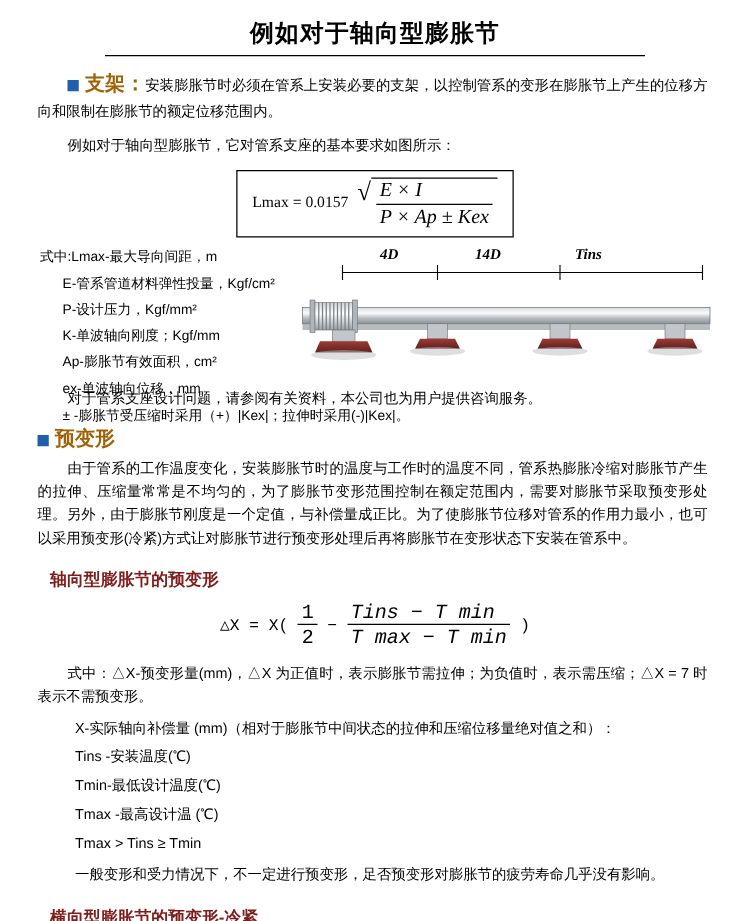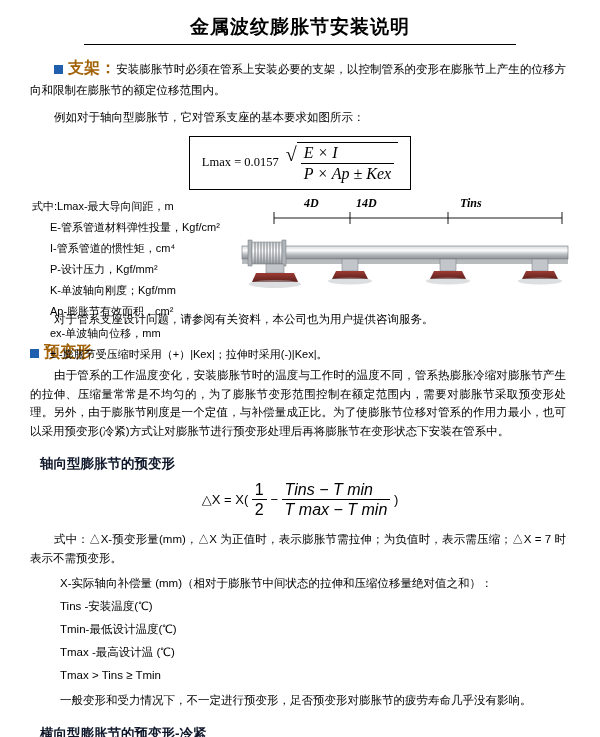--- a/index.html
+++ b/index.html
@@ -56,21 +56,21 @@
     background: #1f5fae;
     margin-right: 5px;
     vertical-align: -1px;
   }
   .sec-heading {
     margin: 10px 34px 2px 30px;
     font-size: 11.5px;
     line-height: 1.6;
   }
   .sub-head {
-    color: #0f172a;
+    color: #7f1d1d;
     font-weight: bold;
     font-size: 13.5px;
     margin: 14px 0 8px 40px;
   }
   .formula-wrap {
     text-align: center;
     margin: 10px 0 6px 0;
   }
   .formula-box {
     display: inline-block;
@@ -154,21 +154,21 @@
     font-weight: bold;
     font-size: 12px;
   }
   .dim-labels span {
     position: absolute;
     top: 0;
   }
   .formula2 {
     text-align: center;
     margin: 6px 0 10px 0;
-    font-family: Liberation Sans, sans-serif;
+    font-family: Liberation Mono, monospace;
     font-size: 13px;
   }
   .formula3 {
     text-align: center;
     margin: 8px 0 12px 0;
     font-family: "Liberation Serif", serif;
     font-size: 13px;
   }
   .para-list {
     font-size: 11.5px;
@@ -180,21 +180,21 @@
     font-size: 11.5px;
     line-height: 1.62;
     margin: 4px 34px 0 60px;
   }
 </style>
 </head>
 <body>
 
 <div class="page">
 
-  <div class="title">金属波纹膨胀节安装说明</div>
+  <div class="title">例如对于轴向型膨胀节</div>
   <div class="title-rule"></div>
 
   <div class="body-text indent">
     <span class="sq"></span><span class="blue-head">支架：</span><span>安装膨胀节时必须在管系上安装必要的支架，以控制管系的变形在膨胀节上产生的位移方向和限制在膨胀节的额定位移范围内。</span>
   </div>
 
   <div class="body-text indent" style="margin-top:8px;">例如对于轴向型膨胀节，它对管系支座的基本要求如图所示：</div>
 
   <div class="formula-wrap">
     <span class="formula-box">
@@ -208,32 +208,31 @@
         </span>
       </span>
     </span>
   </div>
 
   <div class="mid-block">
 
     <div class="defs">
       <div class="d0">式中:Lmax-最大导向间距，m</div>
       <div class="dn">E-管系管道材料弹性投量，Kgf/cm²</div>
-      <div class="dn">I-管系管道的惯性矩，cm⁴</div>
       <div class="dn">P-设计压力，Kgf/mm²</div>
       <div class="dn">K-单波轴向刚度；Kgf/mm</div>
       <div class="dn">Ap-膨胀节有效面积，cm²</div>
       <div class="dn">ex-单波轴向位移，mm</div>
       <div class="dn">± -膨胀节受压缩时采用（+）|Kex|；拉伸时采用(-)|Kex|。</div>
     </div>
 
     <div class="drawing">
       <div class="dim-labels">
         <span style="left:72px;">4D</span>
-        <span style="left:124px;">14D</span>
+        <span style="left:148px;">14D</span>
         <span style="left:228px;">Tins</span>
       </div>
       <svg width="344" height="112" viewBox="0 0 344 112">
         <defs>
           <linearGradient id="pipe" x1="0" y1="0" x2="0" y2="1">
             <stop offset="0%" stop-color="#d8dbde"></stop>
             <stop offset="35%" stop-color="#fbfbfb"></stop>
             <stop offset="65%" stop-color="#b9bdc2"></stop>
             <stop offset="100%" stop-color="#8d9297"></stop>
           </linearGradient>

